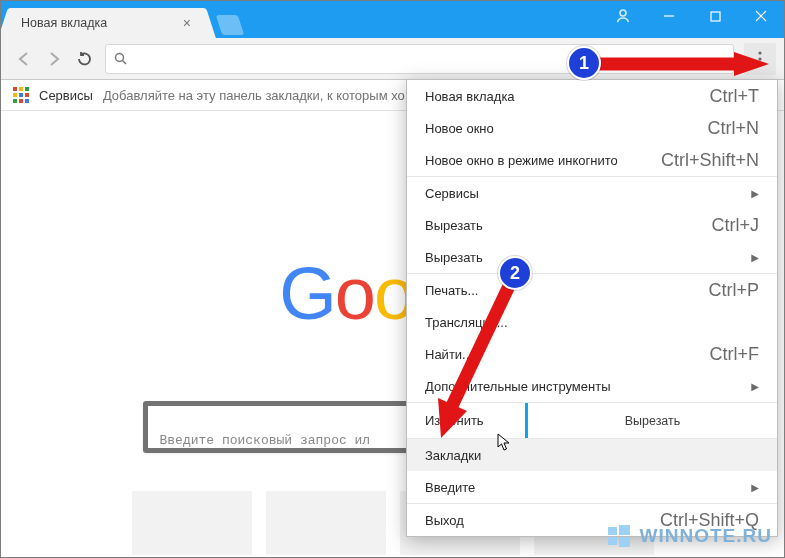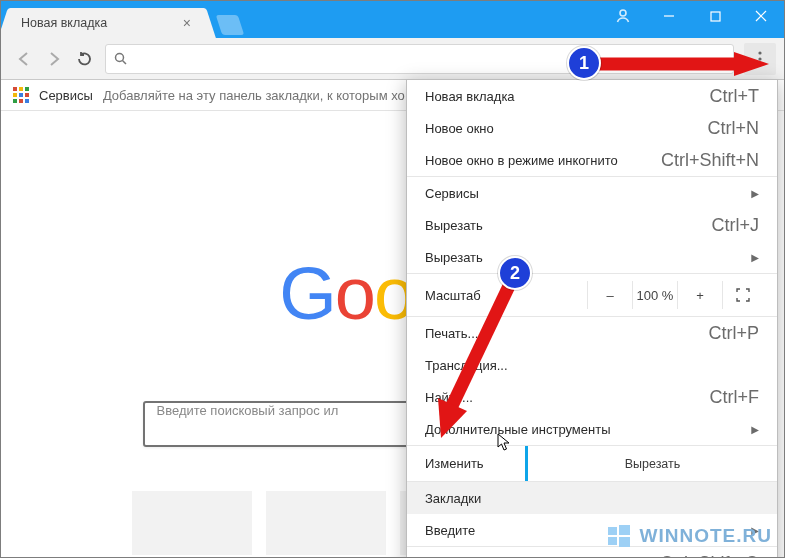--- a/index.html
+++ b/index.html
@@ -67,21 +67,21 @@
   .content{position:relative;height:calc(558px - 37px - 41px - 30px - 2px);background:#fff;}
   .logo{position:absolute;left:50%;top:140px;transform:translateX(-50%);}
   .logo-text{font-family:"Product Sans","Segoe UI",Arial,sans-serif;font-weight:400;font-size:74px;letter-spacing:-2px;}
   .g1{color:#4285F4;}
   .go1{color:#EA4335;}
   .go2{color:#FBBC05;}
   .gg{color:#4285F4;}
   .gl{color:#34A853;}
   .ge{color:#EA4335;}
   .search-wrap{position:absolute;left:50%;top:290px;transform:translateX(-50%);width:500px;}
-  .search{height:42px;border:2px solid #737373;border-radius:3px;box-shadow:0 1px 3px rgba(0,0,0,.08);display:flex;align-items:flex-start;padding:0 12px;color:#888;}
+  .search{height:42px;border:5px solid #737373;border-radius:3px;box-shadow:0 1px 3px rgba(0,0,0,.08);display:flex;align-items:flex-end;padding:0 12px;color:#888;font-family:Liberation Mono, monospace;}
   .tiles{position:absolute;left:50%;top:380px;transform:translateX(-50%);display:flex;gap:14px;}
   .tile{width:120px;height:64px;background:#f2f2f2;}
   
   .menu{
     position:absolute;right:6px;top:78px;width:370px;background:#fff;
     border:1px solid var(--menu-border);box-shadow:0 4px 18px rgba(0,0,0,.28);
     z-index:20;
   }
   .menu-section{border-top:1px solid #e6e6e6;}
   .menu-section:first-child{border-top:none;}
@@ -235,35 +235,20 @@
     <div class="menu-row">
         <span class="menu-label">Вырезать</span>
         <span class="menu-accel">Ctrl+J</span>
       </div>
     <div class="menu-row">
         <span class="menu-label">Вырезать</span>
         <span class="menu-caret">▶</span>
       </div>
   </div>
   <div class="menu-section">
-    <div class="zoom-row">
-      <span class="menu-label">Масштаб</span>
-      <div class="zoom-seg">
-        <div class="zoom-btn">–</div>
-        <div class="zoom-val">100 %</div>
-        <div class="zoom-btn">+</div>
-        <div class="zoom-fs">
-          <svg width="14" height="14" viewBox="0 0 14 14">
-              <path d="M1 4V1h3M13 4V1h-3M1 10v3h3M13 10v3h-3" fill="none" stroke="#555" stroke-width="1.4"></path>
-            </svg>
-        </div>
-      </div>
-    </div>
-  </div>
-  <div class="menu-section">
     <div class="menu-row">
         <span class="menu-label">Печать...</span>
         <span class="menu-accel">Ctrl+P</span>
       </div>
     <div class="menu-row">
         <span class="menu-label">Трансляция...</span>
       </div>
     <div class="menu-row">
         <span class="menu-label">Найти...</span>
         <span class="menu-accel">Ctrl+F</span>

